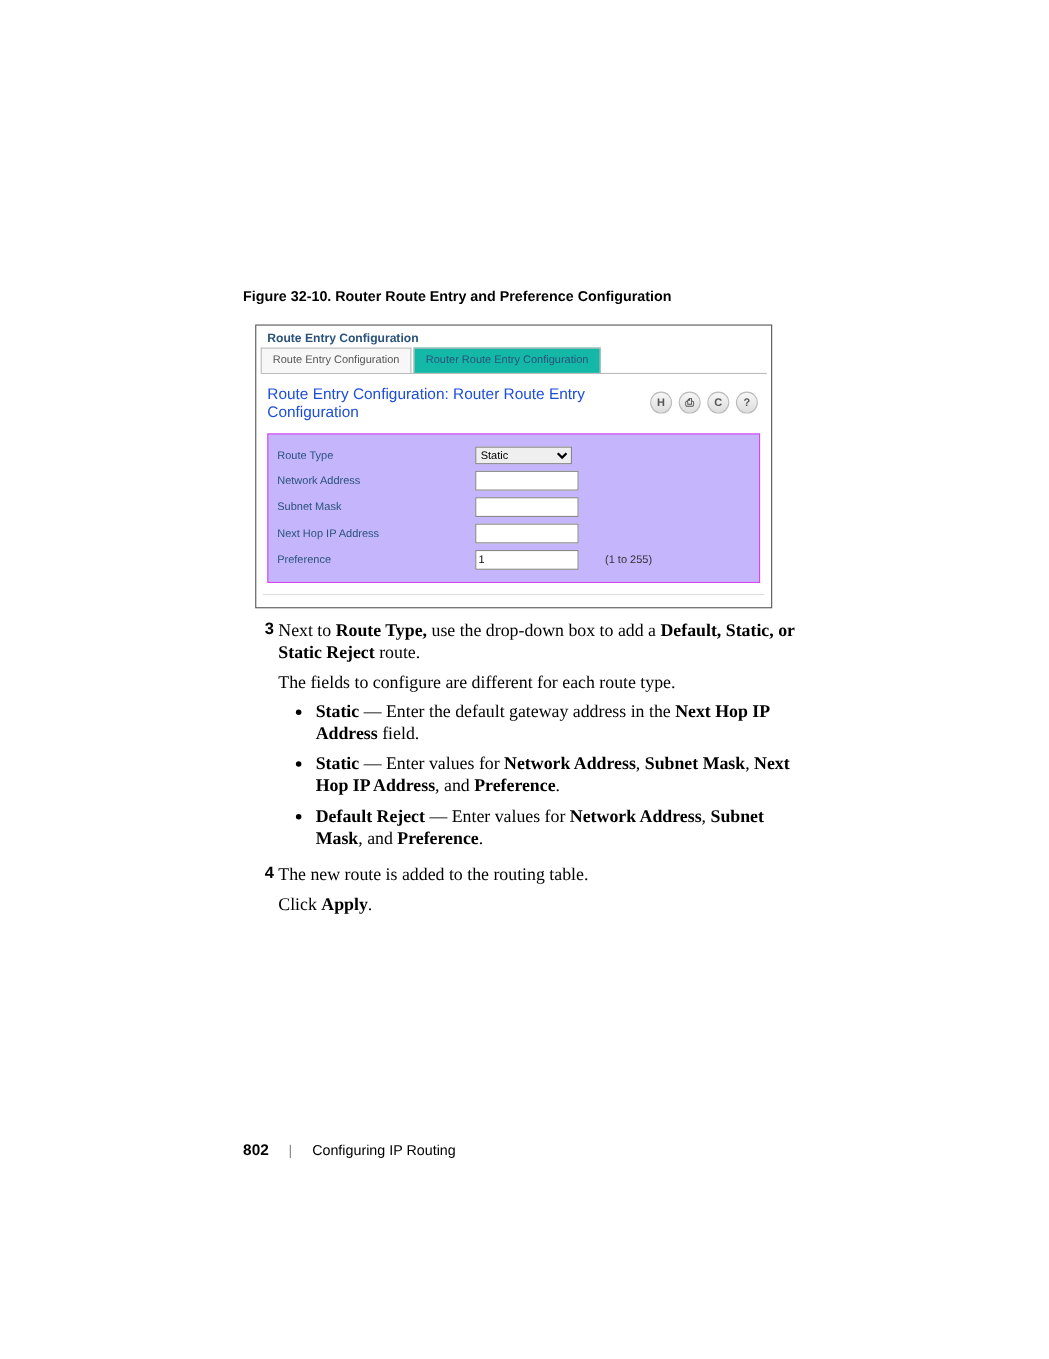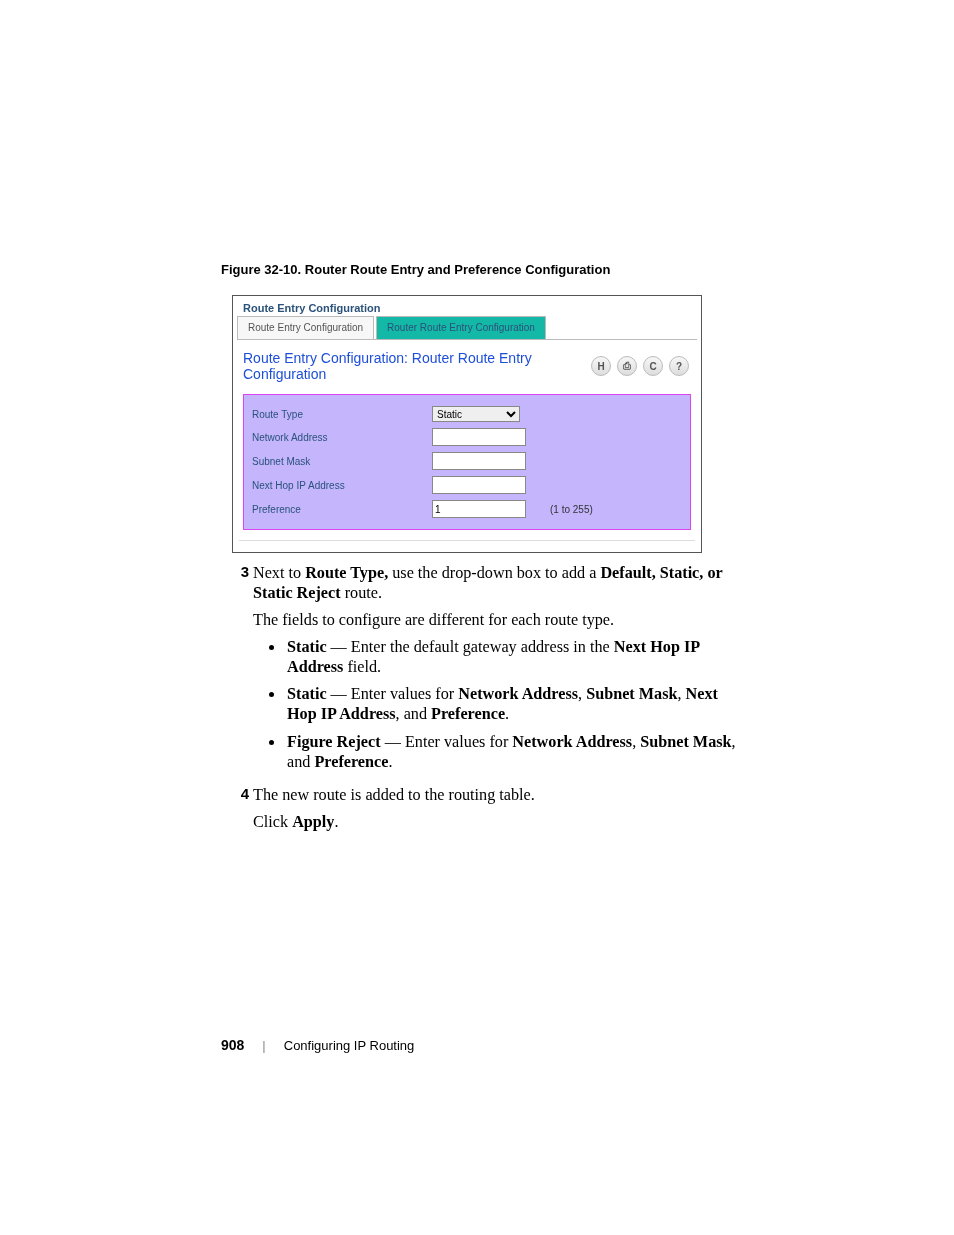--- a/index.html
+++ b/index.html
@@ -245,34 +245,34 @@
         </p>
         <p>The fields to configure are different for each route type.</p>
         <ul class="bullets">
           <li>
             <b>Static</b><span> — Enter the default gateway address in the </span><b>Next Hop IP Address</b><span> field.</span>
           </li>
           <li>
             <b>Static</b><span> — Enter values for </span><b>Network Address</b><span>, </span><b>Subnet Mask</b><span>, </span><b>Next Hop IP Address</b><span>, and </span><b>Preference</b><span>.</span>
           </li>
           <li>
-            <b>Figure Reject</b><span> — Enter values for </span><b>Network Address</b><span>, </span><b>Subnet Mask</b><span>, and </span><b>Preference</b><span>.</span>
+            <b>Default Reject</b><span> — Enter values for </span><b>Network Address</b><span>, </span><b>Subnet Mask</b><span>, and </span><b>Preference</b><span>.</span>
           </li>
         </ul>
       </div>
     </li>
     <li>
       <span class="step-num">4</span>
       <div class="step-body">
         <p>The new route is added to the routing table.</p>
         <p>
           <span>Click </span><b>Apply</b><span>.</span>
         </p>
       </div>
     </li>
   </ol>
 </div>
 
 <div class="footer">
-  <span class="pg">908</span>
+  <span class="pg">802</span>
   <span class="bar">|</span>
   <span>Configuring IP Routing</span>
 </div>
 
 </body></html>

